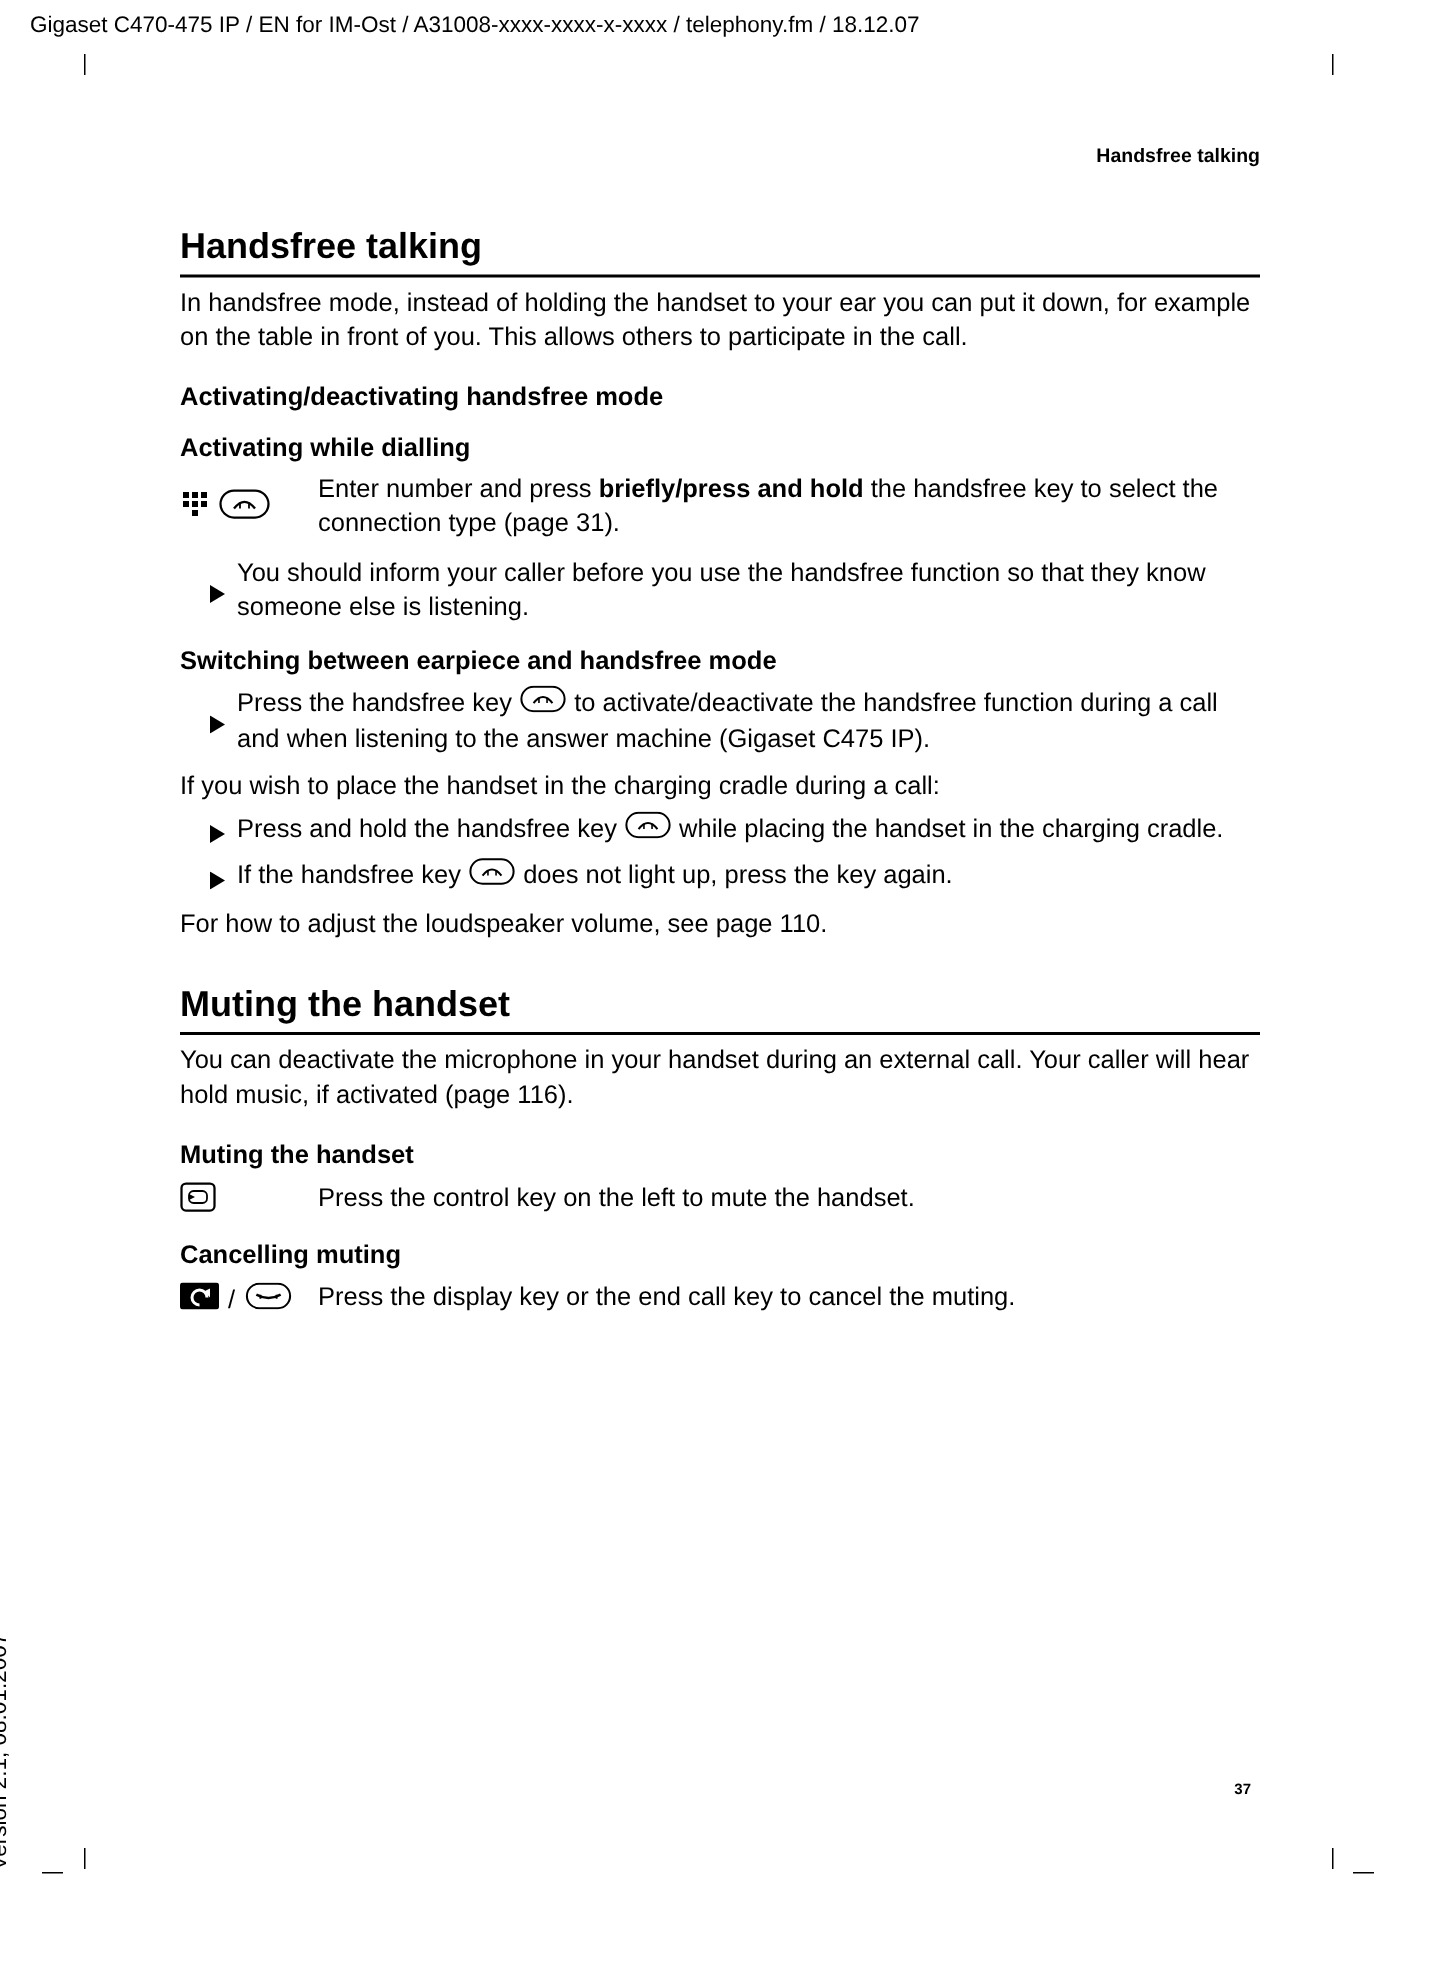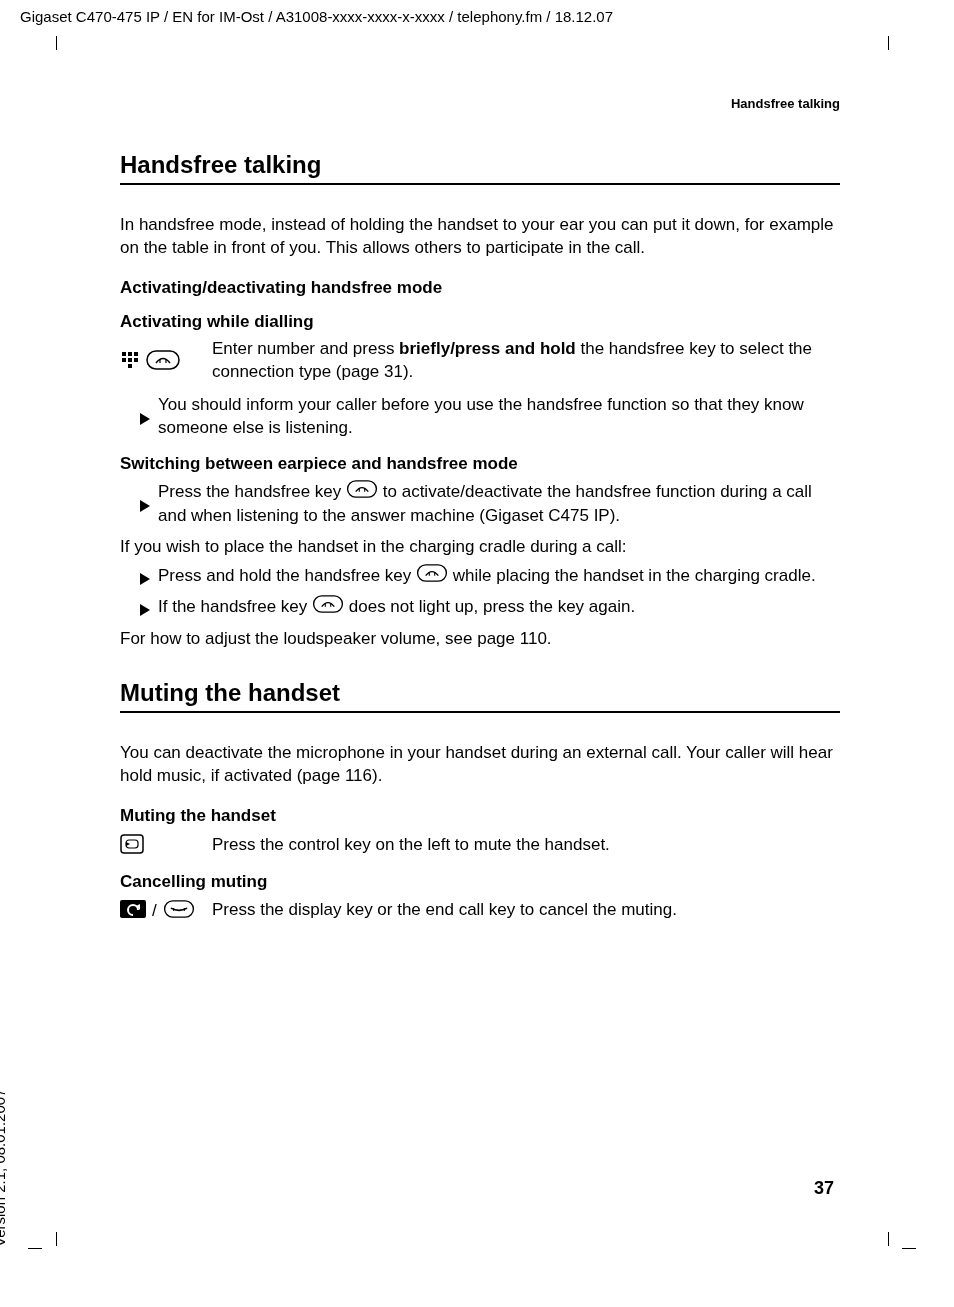--- a/index.html
+++ b/index.html
@@ -45,21 +45,21 @@
     font-size: 24px;
     font-weight: bold;
     margin: 0 0 6px 0;
     border-bottom: 2px solid #000;
     padding-bottom: 4px;
   }
   h1.section2 { margin-top: 28px; }
   .para {
     font-size: 17px;
     line-height: 1.35;
-    margin: 29px 0 18px 0;
+    margin: 6px 0 18px 0;
   }
   h2 {
     font-size: 17px;
     font-weight: bold;
     margin: 10px 0 10px 0;
     font-family: Arial, Helvetica, sans-serif;
   }
   h3 {
     font-size: 17px;
     font-weight: bold;
@@ -99,21 +99,21 @@
     font-size: 17px;
     line-height: 1.35;
   }
   .tri svg { display:block; }
   .keyicon, .smallicon { display:inline-block; vertical-align: middle; }
   .pagenum {
     position: absolute;
     right: 120px;
     bottom: 108px;
     font-weight: bold;
-    font-size: 18px;
+    font-size: 10px;
   }
   .version {
     position: absolute;
     left: 8px;
     bottom: 60px;
     transform: rotate(-90deg);
     transform-origin: left bottom;
     font-size: 15px;
     white-space: nowrap;
   }

